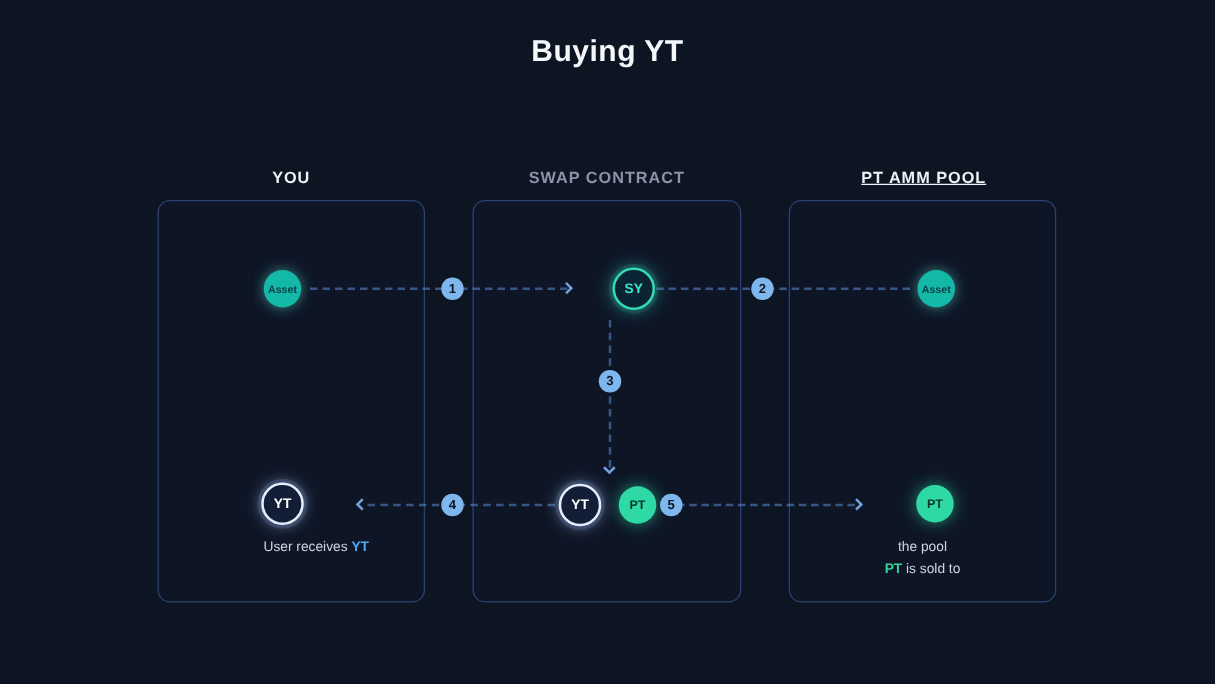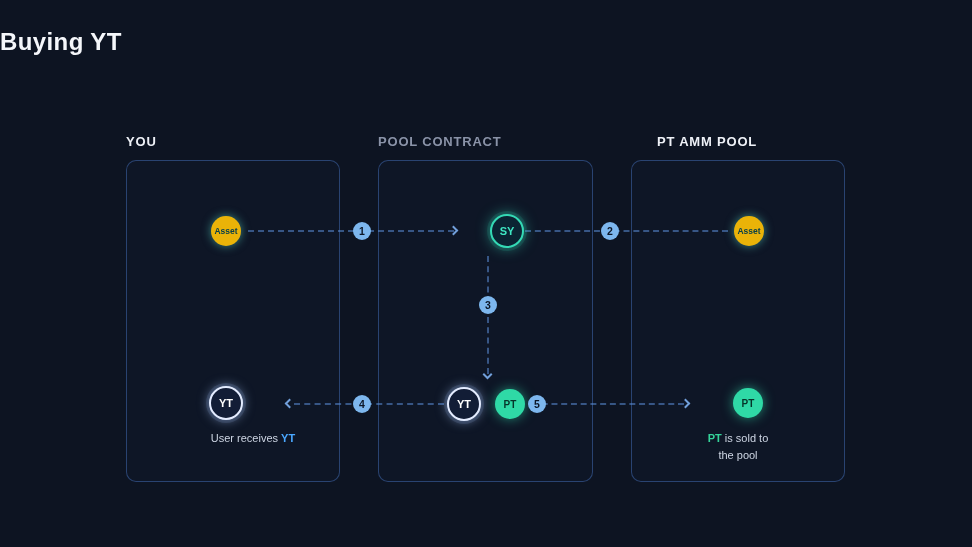--- a/index.html
+++ b/index.html
@@ -1,41 +1,41 @@
 <!DOCTYPE html>
 <html><head>
 <meta charset="utf-8">
 <style>
   * { margin:0; padding:0; box-sizing:border-box; }
   html,body { background:#090e1a; }
   body { font-family:"Liberation Sans", sans-serif; }
 
   .stage { position:relative; width:972px; height:547px; background:#0d1422; overflow:hidden; margin:0 auto; }
 
-  .title { position:absolute; top:28px; left:0; width:100%; text-align:left;
+  .title { position:absolute; top:28px; left:0; width:100%; text-align:center;
            color:#f5f7fb; font-size:24px; font-weight:700; letter-spacing:0.4px; }
 
-  .col-header { position:absolute; top:134px; font-size:13px;
+  .col-header { position:absolute; top:134px; text-align:center; font-size:13px;
                 font-weight:700; letter-spacing:0.8px; color:#eef1f7; }
   .col-header.muted { color:#8a93a8; }
   .hdr-you  { left:126px; width:214px; }
   .hdr-swap { left:378px; width:215px; }
-  .hdr-pool { left:657px; width:214px; }
+  .hdr-pool { left:632px; width:214px;text-decoration:underline; }
 
   .panel { position:absolute; top:160px; height:322px; border:1px solid rgba(76,124,205,0.45);
            border-radius:10px; background:rgba(18,28,50,0.25); }
   .panel-you  { left:126px; width:214px; }
   .panel-swap { left:378px; width:215px; }
   .panel-pool { left:631px; width:214px; }
 
   .token { position:absolute; border-radius:50%; display:flex; align-items:center;
            justify-content:center; font-weight:700; z-index:2; }
   .t-sm { width:30px; height:30px; font-size:8.5px; }
   .t-lg { width:34px; height:34px; font-size:11px; }
-  .asset { background:#eab308; color:#0b4048; box-shadow:0 0 10px rgba(95,227,208,0.55); }
+  .asset { background:#14b8a6; color:#0b4048; box-shadow:0 0 10px rgba(95,227,208,0.55); }
   .sy    { background:#0b2433; color:#3ee6c3; border:2px solid #34d9b5;
            box-shadow:0 0 14px rgba(52,217,181,0.6), 0 0 0 3px rgba(52,217,181,0.12); }
   .yt    { background:#121d36; color:#ffffff; border:2px solid #e4ecff;
            box-shadow:0 0 12px rgba(168,200,255,0.6), 0 0 0 3px rgba(168,200,255,0.12); }
   .pt    { background:#2fd9a6; color:#06352a; box-shadow:0 0 12px rgba(47,217,166,0.6); font-size:10px; }
 
   .badge { position:absolute; width:18px; height:18px; border-radius:50%;
            background:#7db7ee; color:#0c1626; font-size:10.5px; font-weight:700;
            display:flex; align-items:center; justify-content:center; z-index:3; }
 
@@ -54,21 +54,21 @@
   .hl-green { color:#34d399; font-weight:700; }
 </style>
 </head>
 <body>
 
 <div class="stage">
 
   <div class="title">Buying YT</div>
 
   <div class="col-header hdr-you">YOU</div>
-  <div class="col-header hdr-swap muted">POOL CONTRACT</div>
+  <div class="col-header hdr-swap muted">SWAP CONTRACT</div>
   <div class="col-header hdr-pool">PT AMM POOL</div>
 
   <div class="panel panel-you"></div>
   <div class="panel panel-swap"></div>
   <div class="panel panel-pool"></div>
 
   <div class="hline" style="left:248px; top:230px; width:206px;"></div>
   <span class="ah ah-right" style="left:450px; top:227px;"></span>
 
   <div class="hline" style="left:525px; top:230px; width:203px;"></div>
@@ -96,17 +96,17 @@
   <div class="token t-lg yt" style="left:447px; top:387px;">YT</div>
   <div class="token t-sm pt" style="left:495px; top:389px;">PT</div>
 
   <div class="token t-sm asset" style="left:734px; top:216px;">Asset</div>
   <div class="token t-sm pt" style="left:733px; top:388px;">PT</div>
 
   <div class="caption cap-you">
     <span>User receives </span><span class="hl-blue">YT</span>
   </div>
   <div class="caption cap-pool">
+    <div>the pool</div>
     <div><span class="hl-green">PT</span><span> is sold to</span></div>
-    <div>the pool</div>
   </div>
 
 </div>
 
 </body></html>

